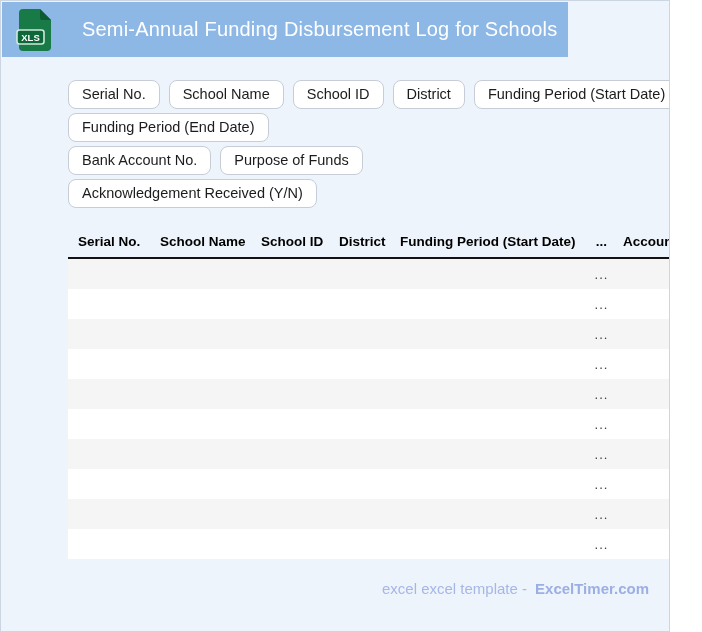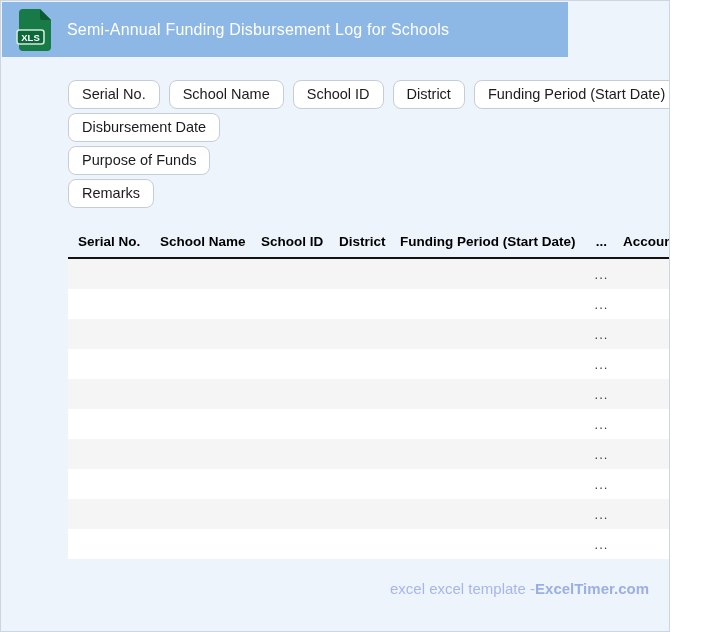--- a/index.html
+++ b/index.html
@@ -13,22 +13,22 @@
     overflow:hidden;
   }
   .banner {
     position:absolute; left:1px; top:1px;
     width:566px; height:55px;
     background:var(--banner_blue,#8db7e5);
     display:flex; align-items:center;
   }
   .banner .icon { margin-left:14px; flex:0 0 auto; display:block; }
   .banner h1 {
-    margin:0 0 0 15px;
-    color:#ffffff; font-size:16px; font-weight:500;
+    margin:0 0 0 30px;
+    color:#ffffff; font-size:20px; font-weight:500;
     letter-spacing:.2px; white-space:nowrap;
   }
   .chips { position:absolute; left:67px; top:79px; width:630px; }
   .chip-row { display:flex; gap:9px; margin-bottom:4px; }
   .chip {
     background:#ffffff;
     border:1px solid var(--chip_border,#c7cdd6);
     border-radius:8px;
     padding:4px 13px;
     font-size:14.5px; line-height:19px;
@@ -46,21 +46,21 @@
   thead th.dots-col { text-align:center; padding-left:0; }
   tbody td { height:30px; padding:0; font-size:13px; color:#3c3c3c; }
   tbody tr:nth-child(odd)  { background:var(--row_stripe,#f5f5f5); }
   tbody tr:nth-child(even) { background:#ffffff; }
   td.dots-col { text-align:center; letter-spacing:1px; }
   .footer {
     position:absolute; right:20px; top:579px;
     font-size:15px; color:var(--footer_text_color,#a6b6e8);
     white-space:nowrap;
   }
-  .footer .brand { font-weight:bold; margin-left:0; color:var(--footer_brand_color,#9cafe4); }
+  .footer .brand { font-weight:bold; margin-left:8px; color:var(--footer_brand_color,#9cafe4); }
 </style>
 </head>
 <body>
 
 <div class="page">
 
   <div class="banner">
     <svg class="icon" width="36" height="44" viewBox="0 0 36 44">
       <path d="M7 1 h17 l11 11 v27 a4 4 0 0 1 -4 4 H7 a4 4 0 0 1 -4 -4 V5 a4 4 0 0 1 4 -4 z" fill="#187a47"></path>
       <path d="M24 1 l11 11 h-9 a2 2 0 0 1 -2 -2 z" fill="#0d5a33"></path>
@@ -72,27 +72,28 @@
 
   <div class="chips" id="chips">
       <div class="chip-row">
         <span class="chip">Serial No.</span>
         <span class="chip">School Name</span>
         <span class="chip">School ID</span>
         <span class="chip">District</span>
         <span class="chip">Funding Period (Start Date)</span>
       </div>
       <div class="chip-row">
-        <span class="chip">Disbursement Date</span>
-      </div>
-      <div class="chip-row">
+        <span class="chip">Funding Period (End Date)</span>
+      </div>
+      <div class="chip-row">
+        <span class="chip">Bank Account No.</span>
         <span class="chip">Purpose of Funds</span>
       </div>
       <div class="chip-row">
-        <span class="chip">Remarks</span>
+        <span class="chip">Acknowledgement Received (Y/N)</span>
       </div>
     </div>
 
   <div class="tablewrap">
     <table>
       <colgroup id="cols">
           <col style="width: 84px;">
           <col style="width: 101px;">
           <col style="width: 78px;">
           <col style="width: 61px;">

